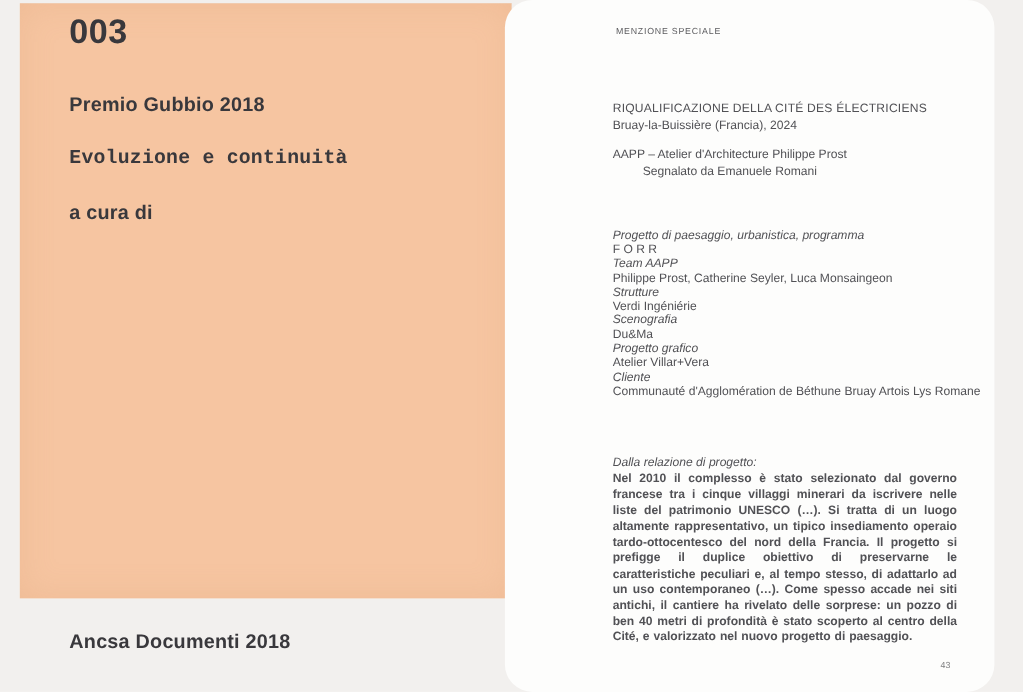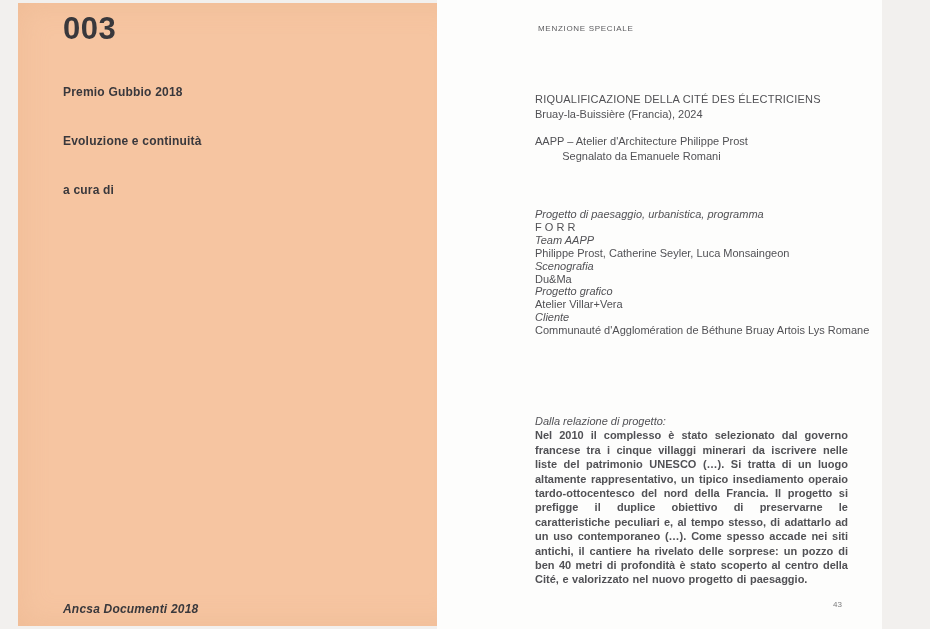--- a/index.html
+++ b/index.html
@@ -8,37 +8,38 @@
     font-family: "Liberation Sans", sans-serif;
     overflow: hidden;
   }
   .scan {
     position: relative; width: 930px; height: 629px;
     background: #f2f0ee; overflow: hidden;
   }
   
   .page-left {
     position: absolute; left: 18px; top: 3px;
-    width: 447px; height: 623px;
+    width: 447px; height: 541px;
     background: #f6c5a1;
     box-shadow: inset 0 0 30px rgba(220,160,115,0.25);
   }
   .cover-text { position: absolute; left: 45px; color: #39383c; }
   .issue-number { top: 8px; font-size: 31px; font-weight: 700; letter-spacing: 0.5px; }
-  .cover-line { font-size: 12px; font-weight: 700; letter-spacing: 0.2px; }
+  .cover-line { font-size: 18px; font-weight: 700; letter-spacing: 0.2px; }
   .series    { top: 82px; }
-  .subtitle  { top: 131px; }
+  .subtitle  { top: 131px; font-family: Liberation Mono, monospace; }
   .curated   { top: 180px; }
   .editors   { top: 206px; }
-  .publisher { top: 599px; font-style: italic; }
+  .publisher { top: 570px; }
   
   .page-right {
-    position: absolute; left: 437px; top: 0;
+    position: absolute; left: 459px; top: 0;
     width: 445px; height: 629px;
     background: #fdfdfc;
+    border-radius: 25px;
   }
   .rp { position: absolute; color: #515155; font-size: 11px; }
   .kicker {
     left: 101px; top: 24px;
     font-size: 8px; letter-spacing: 0.7px; color: #5b5b5e;
   }
   .title-block { left: 98px; top: 92px; line-height: 14.5px; }
   .art-title { letter-spacing: 0.2px; }
   .firm-block { left: 98px; top: 134px; line-height: 14.5px; text-align: center; }
   .credits { left: 98px; top: 208px; line-height: 12.9px; }
@@ -87,20 +88,24 @@
         <div class="credit">
           <div class="role">Progetto di paesaggio, urbanistica, programma</div>
           <div class="value">F O R R</div>
         </div>
 
         <div class="credit">
           <div class="role">Team AAPP</div>
           <div class="value">Philippe Prost, Catherine Seyler, Luca Monsaingeon</div>
         </div>
 
+        <div class="credit">
+          <div class="role">Strutture</div>
+          <div class="value">Verdi Ingéniérie</div>
+        </div>
 
         <div class="credit">
           <div class="role">Scenografia</div>
           <div class="value">Du&amp;Ma</div>
         </div>
 
         <div class="credit">
           <div class="role">Progetto grafico</div>
           <div class="value">Atelier Villar+Vera</div>
         </div>

